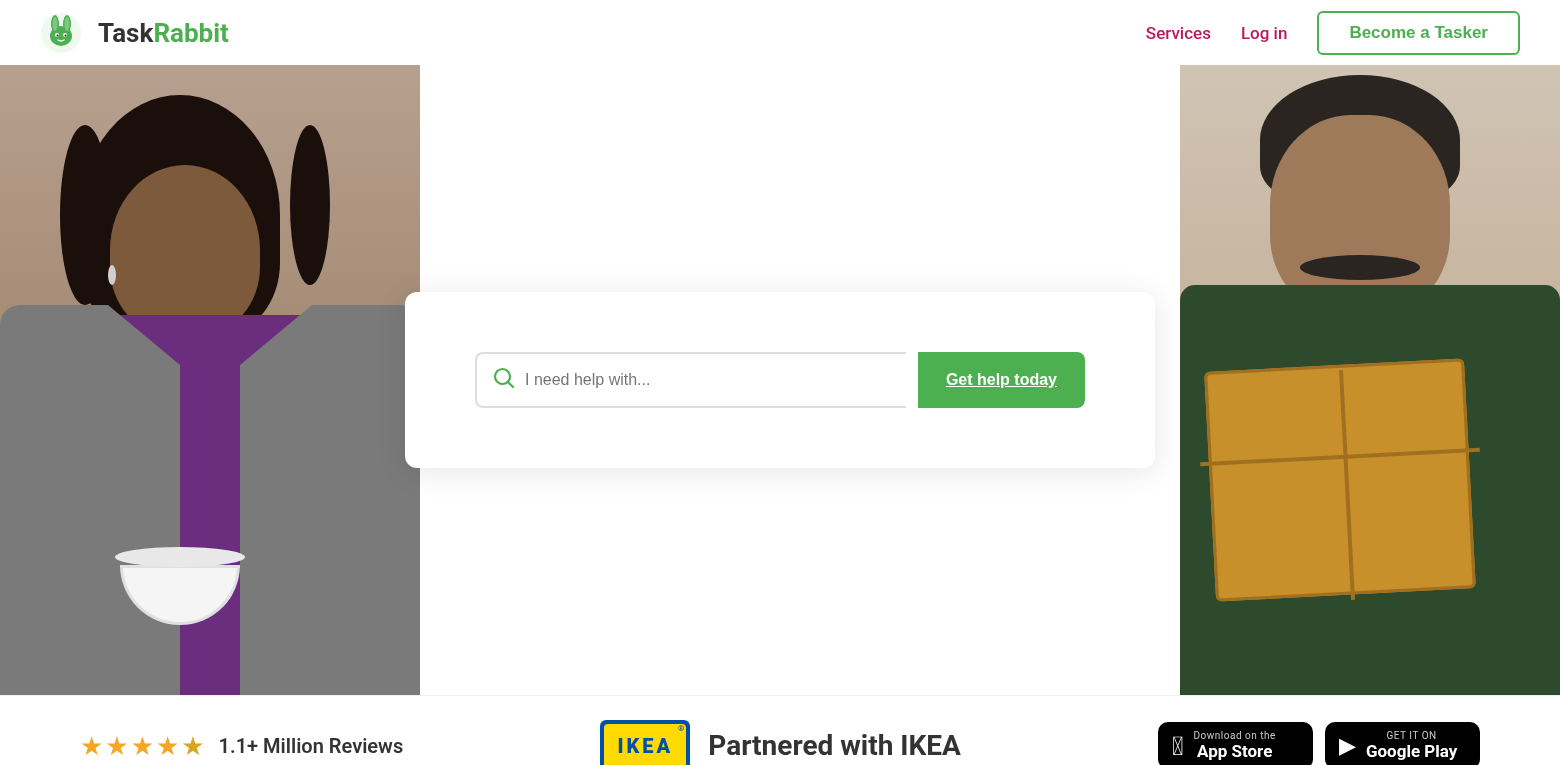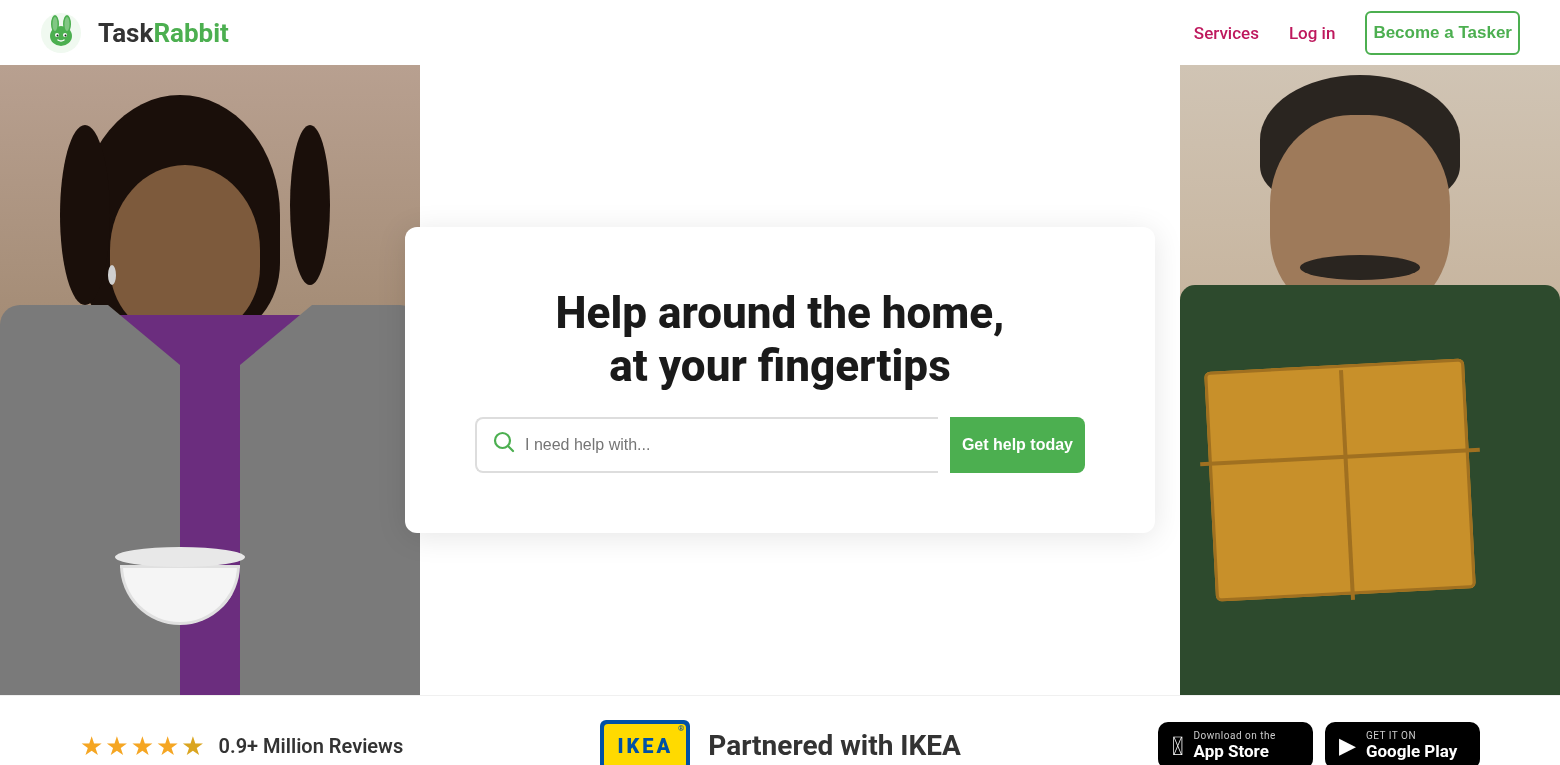--- a/index.html
+++ b/index.html
@@ -43,21 +43,21 @@
       color: #be185d;
       font-size: 17px;
       font-weight: 500;
       text-decoration: none;
       cursor: pointer;
     }
     .btn-become-tasker {
       border: 2px solid #4caf50;
       color: #4caf50;
       background: white;
-      padding: 10px 6px;
+      padding: 10px 30px;
       border-radius: 6px;
       font-size: 17px;
       font-weight: 600;
       cursor: pointer;
     }
 
     
     .hero {
       position: relative;
       width: 1560px;
@@ -118,25 +118,26 @@
       outline: none;
       font-size: 16px;
       color: #999;
       width: 100%;
     }
     .search-btn {
       background: #4caf50;
       color: white;
       border: none;
       border-radius: 0 8px 8px 0;
-      padding: 0 12px;
+      padding: 0 28px;
       font-size: 16px;
       font-weight: 600;
       cursor: pointer;
       white-space: nowrap;
+      text-decoration: underline;
     }
 
     
     .bottom-bar {
       display: flex;
       align-items: center;
       justify-content: space-between;
       padding: 24px 80px;
       background: white;
       border-top: 1px solid #f0f0f0;
@@ -205,20 +206,21 @@
       cursor: pointer;
       min-width: 155px;
     }
     .badge-icon {
       font-size: 26px;
       color: white;
     }
     .badge-text-wrap {
       display: flex;
       flex-direction: column;
+      text-align: center;
     }
     .badge-small {
       font-size: 10px;
       color: #ccc;
       letter-spacing: 0.5px;
     }
     .badge-big {
       font-size: 17px;
       font-weight: 700;
       color: white;
@@ -314,24 +316,20 @@
 
       <div style="position:absolute;top:300px;left:30px;width:260px;height:230px;background:#c8902a;border-radius:6px;transform:rotate(-3deg);"></div>
       <div style="position:absolute;top:300px;left:30px;width:260px;height:230px;background:transparent;border:3px solid #a07020;border-radius:6px;transform:rotate(-3deg);"></div>
 
       <div style="position:absolute;top:390px;left:20px;width:280px;height:4px;background:#a07020;transform:rotate(-3deg);"></div>
       <div style="position:absolute;top:305px;left:165px;width:4px;height:230px;background:#a07020;transform:rotate(-3deg);"></div>
     </div>
   </div>
 
   <div class="hero-center">
-    <h1 class="hero-title">
-      <span>Help around the home,</span><br>
-      <span>at your fingertips</span>
-    </h1>
     <div class="search-row">
       <div class="search-box">
         <span class="search-icon-wrap">
           <svg width="22" height="22" viewBox="0 0 22 22" fill="none">
             <circle cx="9.5" cy="9.5" r="7.5" stroke="#4caf50" stroke-width="2.2"></circle>
             <path d="M15 15L20 20" stroke="#4caf50" stroke-width="2.2" stroke-linecap="round"></path>
           </svg>
         </span>
         <input class="search-input" type="text" placeholder="I need help with..." style="">
       </div>
@@ -343,21 +341,21 @@
 <div class="bottom-bar">
 
   <div class="reviews-section">
     <div class="stars">
       <span class="star">★</span>
       <span class="star">★</span>
       <span class="star">★</span>
       <span class="star">★</span>
       <span class="star" style="color:#daa520;">★</span>
     </div>
-    <span class="reviews-text">0.9+ Million Reviews</span>
+    <span class="reviews-text">1.1+ Million Reviews</span>
   </div>
 
   <div class="ikea-section">
     <div class="ikea-logo">
       <div class="ikea-logo-inner">
         <span style="font-size:20px;font-weight:900;color:#0051a5;letter-spacing:3px;">IKEA</span>
         <span style="font-size:8px;position:absolute;top:4px;right:6px;color:#0051a5;font-weight:900;">®</span>
       </div>
     </div>
     <span class="ikea-label">Partnered with IKEA</span>

